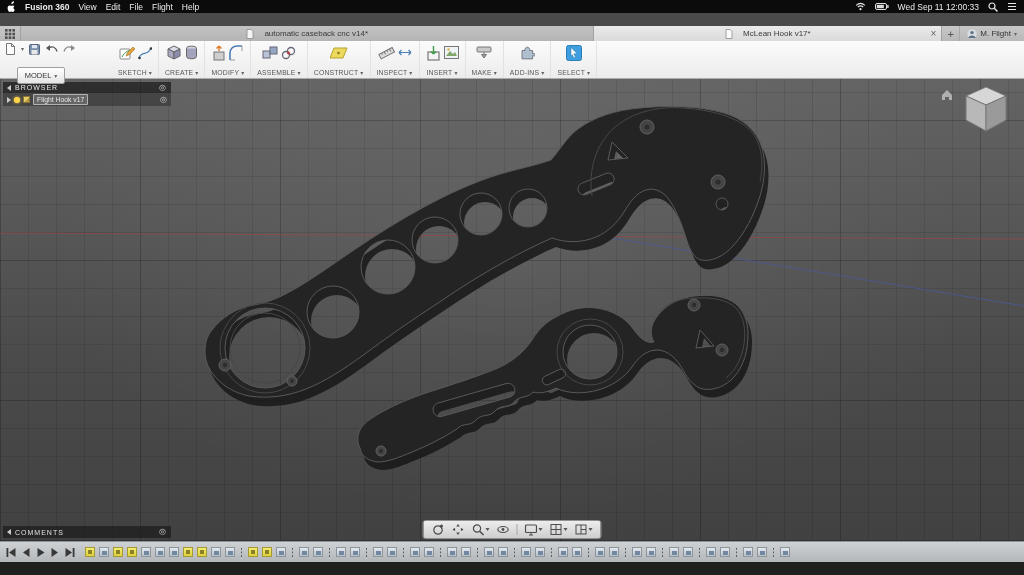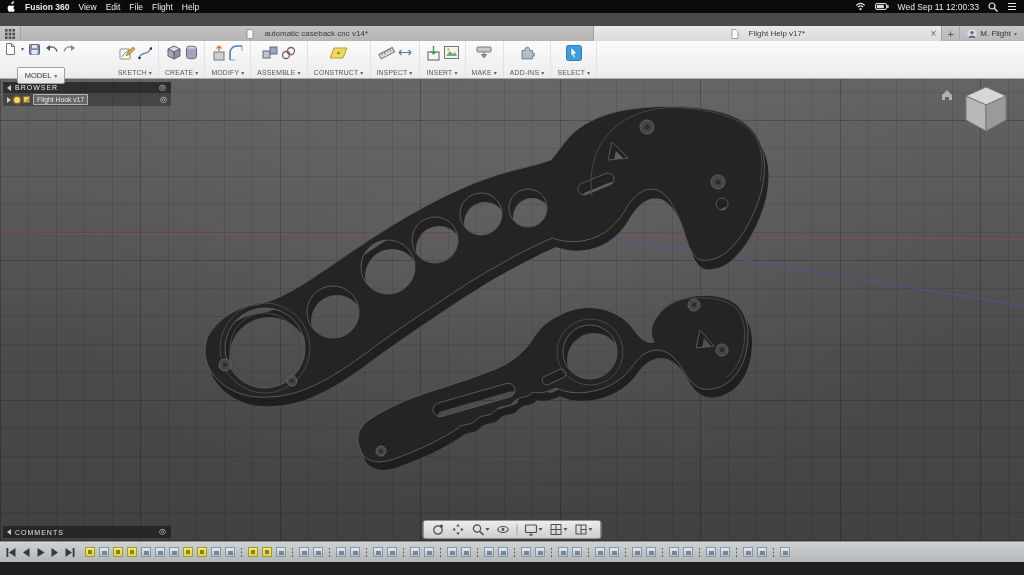--- a/index.html
+++ b/index.html
@@ -152,21 +152,21 @@
           </svg>
         </span>
       <span>automatic caseback cnc v14*</span>
     </div>
     <div class="tab active">
       <span class="mico">
           <svg width="8" height="10">
             <path d="M1 0.5h4l2 2v7H1z" fill="#fcfcfc" stroke="#8a8a8a" stroke-width="0.8"></path>
           </svg>
         </span>
-      <span>Flight Help v17*</span>
+      <span>McLean Hook v17*</span>
       <span class="x">×</span>
     </div>
     <span class="newtab">+</span>
     <div class="user">
       <span class="mico">
           <svg width="10" height="10">
             <circle cx="5" cy="5" r="4.7" fill="#d7dde2"></circle>
             <circle cx="5" cy="3.6" r="1.7" fill="#5f6f7f"></circle>
             <path d="M1.4 9c.5-2 2.2-2.6 3.6-2.6S8.1 7 8.6 9z" fill="#5f6f7f"></path>
           </svg>

